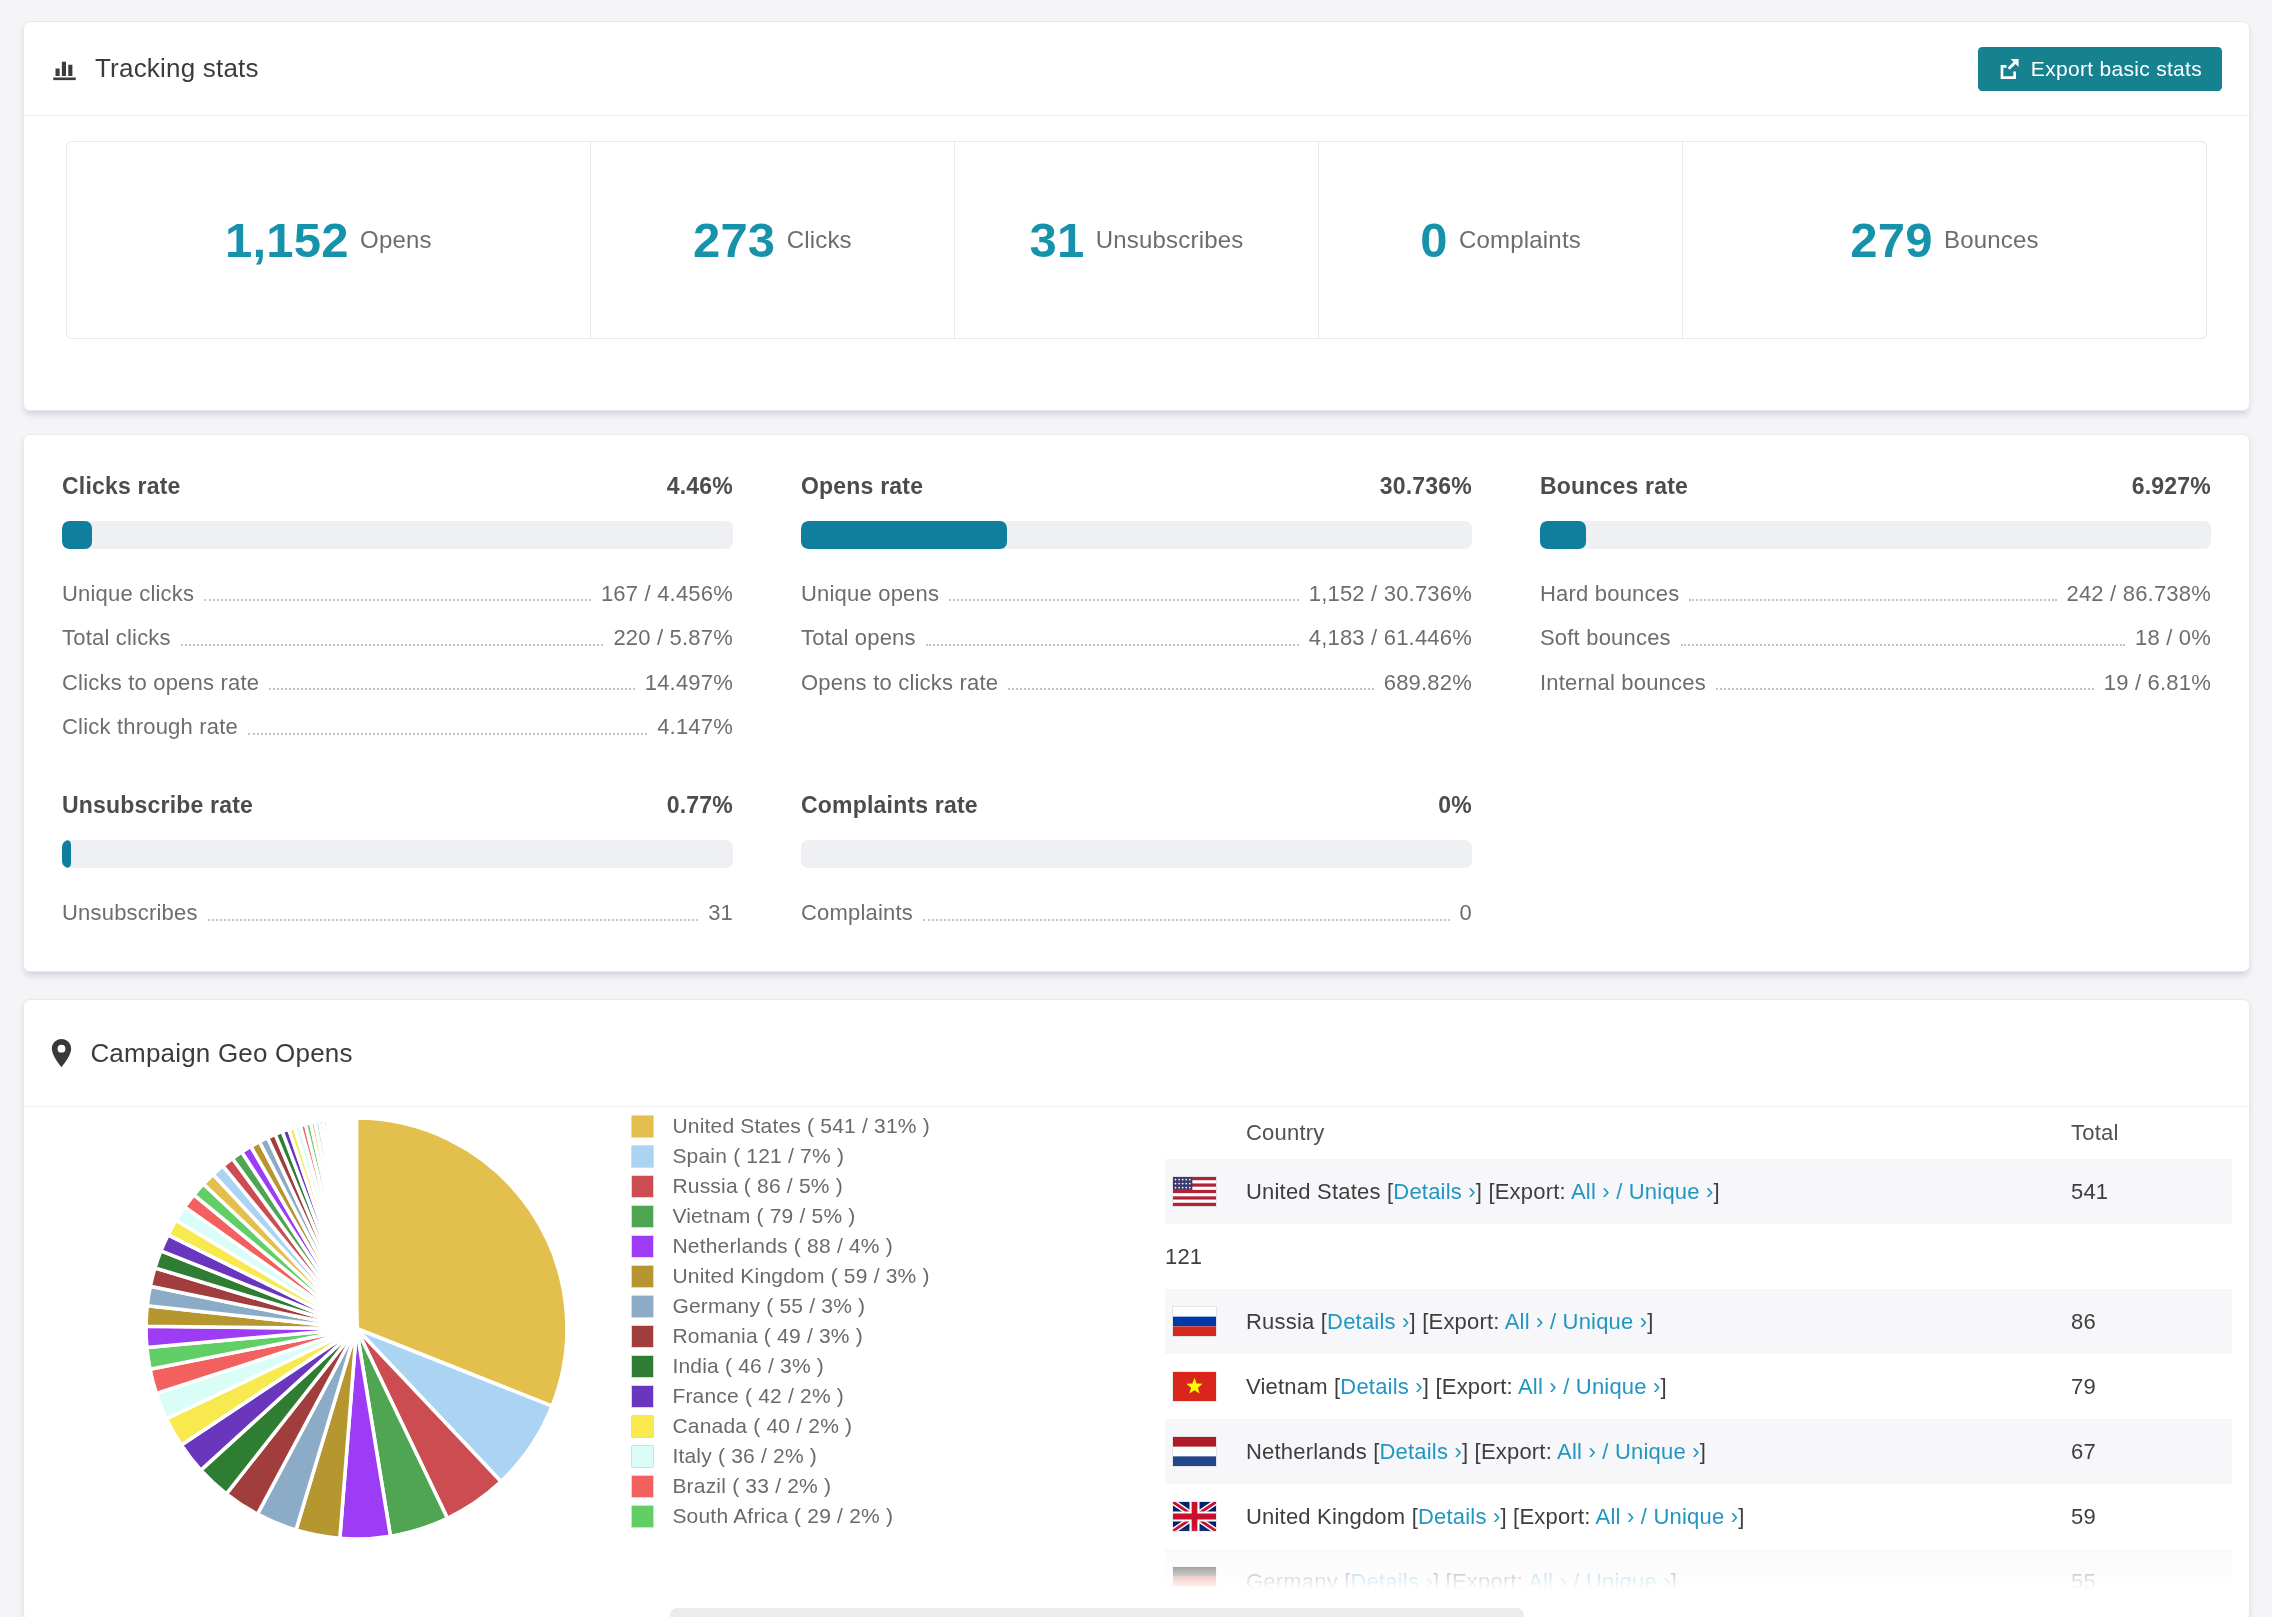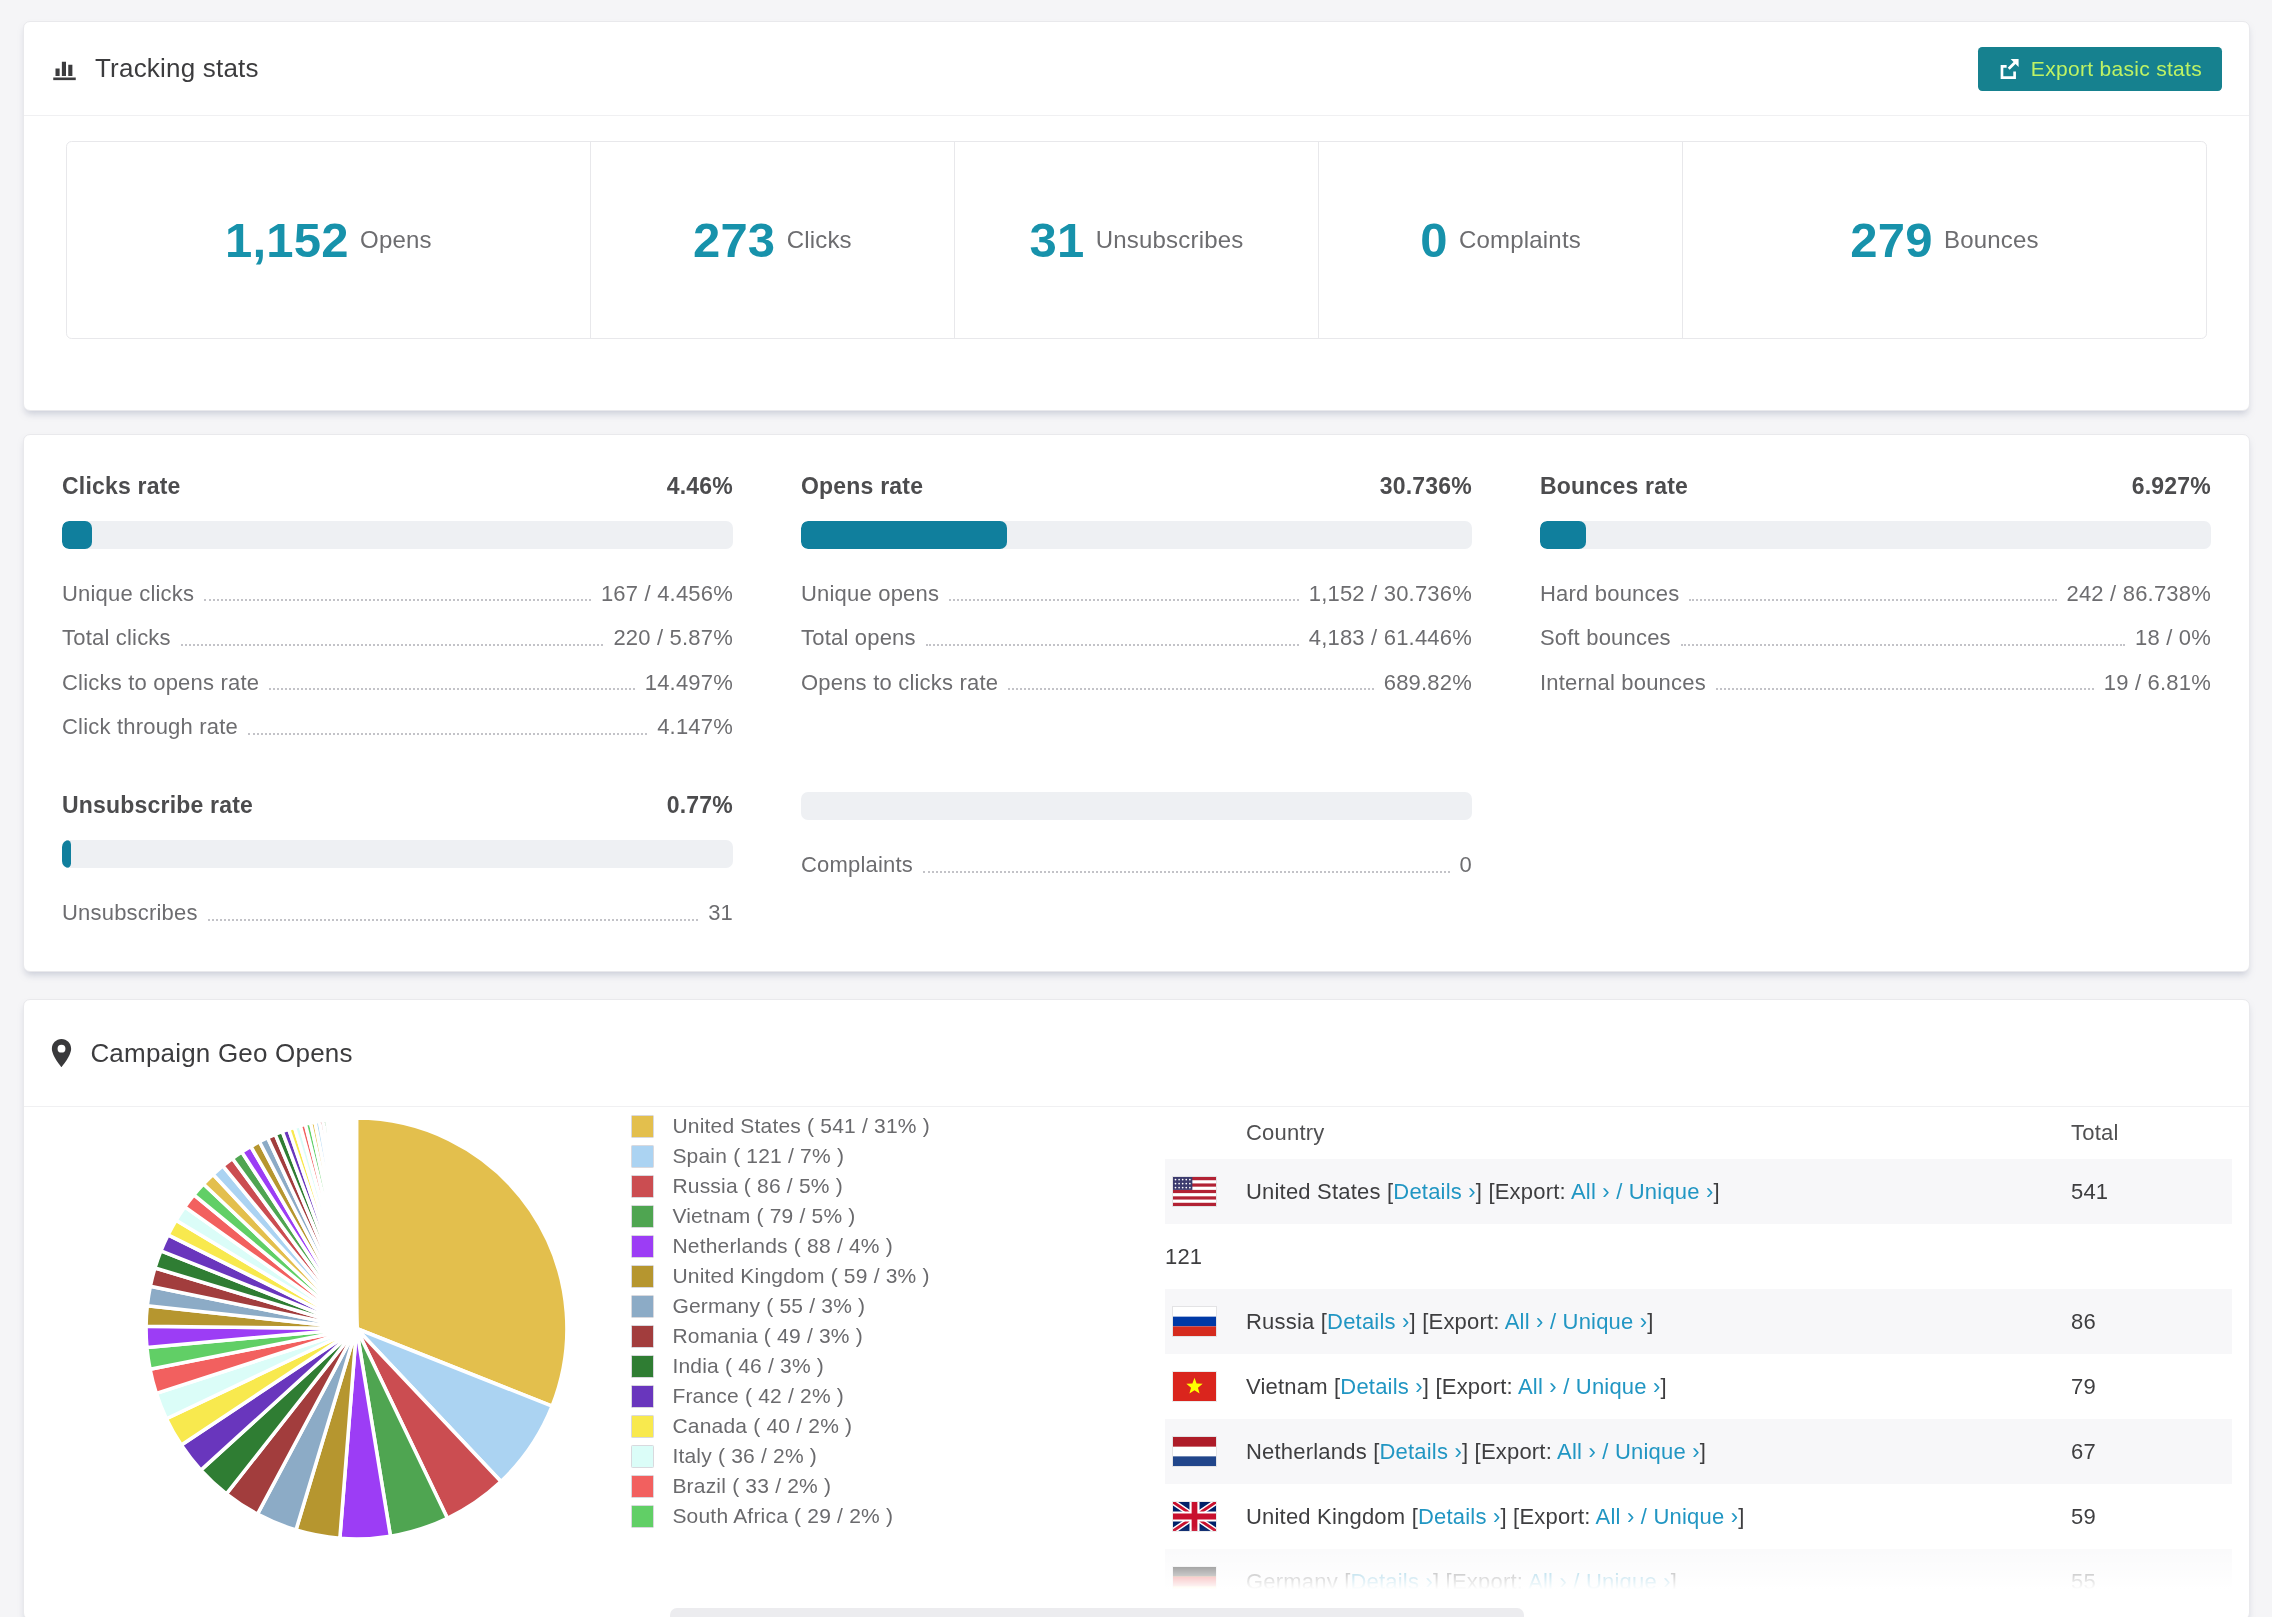--- a/index.html
+++ b/index.html
@@ -5,21 +5,21 @@
   html,body{margin:0;padding:0;width:2273px;height:1618px;overflow:hidden;
     background:#f5f5f7;font-family:"Liberation Sans","DejaVu Sans",sans-serif;
     letter-spacing:0.2px;color:#3e3e40;}
   .wrap{padding:21px 23px 0;}
   .card{background:#fff;border:0.7px solid #e9e9ec;border-radius:7px;
     box-shadow:0 4.2px 7px -2.1px rgba(125,135,160,.35);box-sizing:border-box;}
   
   .card-header{height:93px;display:flex;align-items:center;justify-content:space-between;padding:0 27px;}
   .card-title{display:flex;align-items:center;gap:17px;font-size:26px;font-weight:500;color:#3c3c3e;}
   .divider{border-top:0.7px solid #f0f0f2;}
-  .btn-export{display:flex;align-items:center;gap:10px;background:#16818f;color:#bef264;
+  .btn-export{display:flex;align-items:center;gap:10px;background:#16818f;color:#ffffff;
     border:none;border-radius:4.2px;height:44px;padding:0 20px;font-size:21px;
     font-family:inherit;letter-spacing:0.3px;cursor:pointer;}
   .summary-row{margin:25.4px 42px 71px;border:0.7px solid #e8e8eb;border-radius:5.6px;
     display:flex;height:196px;}
   .summary-cell{display:flex;align-items:center;justify-content:center;
     gap:11.3px;border-right:0.7px solid #e8e8eb;flex:1 1 0;}
   .summary-cell:last-child{border-right:none;}
   .summary-cell.wide{flex-grow:1.44;}
   .summary-num{font-size:49px;font-weight:700;color:#1792ab;}
   .summary-label{font-size:24px;color:#6d6d70;}
@@ -196,20 +196,24 @@
         <div class="bar-track">
           <div class="bar-fill" style="width: 0.77%; min-width: 8.5px;"></div>
         </div>
         <div class="stat-row">
           <span>Unsubscribes</span>
           <span class="leader"></span>
           <span>31</span>
         </div>
       </div>
     <div class="rate-block">
+        <div class="rate-head">
+          <span class="rate-title">Complaints rate</span>
+          <span class="rate-pct">0%</span>
+        </div>
         <div class="bar-track"></div>
         <div class="stat-row">
           <span>Complaints</span>
           <span class="leader"></span>
           <span>0</span>
         </div>
       </div>
     <div></div>
   </div>
 

